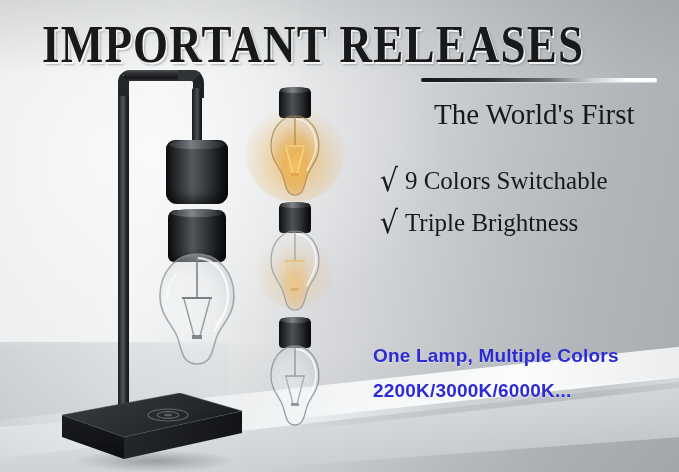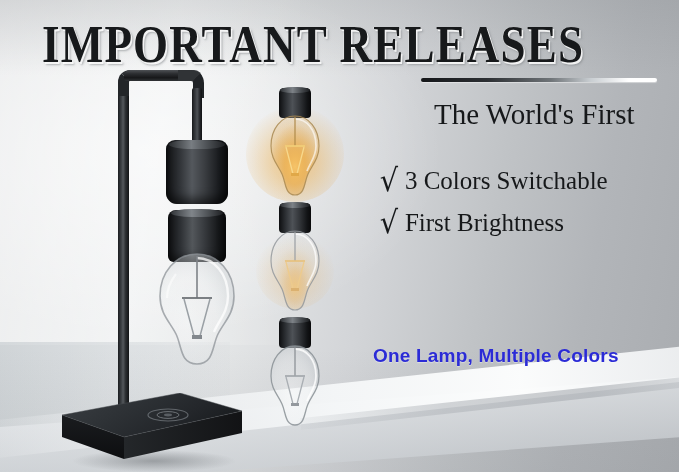--- a/index.html
+++ b/index.html
@@ -443,25 +443,26 @@
   </div>
 
   <div class="title" data-interactable="false">Important Releases</div>
   <div class="divider" data-interactable="false"></div>
 
   <div class="subtitle" data-interactable="false">The World's First</div>
 
   <div class="features" data-interactable="false">
     <div class="feature" data-interactable="false">
       <span class="check" data-interactable="false">√</span>
-      <span data-interactable="false">3 Colors Switchable</span>
+      <span data-interactable="false">9 Colors Switchable</span>
     </div>
     <div class="feature" data-interactable="false">
       <span class="check" data-interactable="false">√</span>
-      <span data-interactable="false">First Brightness</span>
+      <span data-interactable="false">Triple Brightness</span>
     </div>
   </div>
 
   <div class="blue-block" data-interactable="false">
     <div class="blue-line" data-interactable="false">One Lamp, Multiple Colors</div>
+    <div class="blue-line" data-interactable="false">2200K/3000K/6000K...</div>
   </div>
 
 </div>
 
 </body></html>

